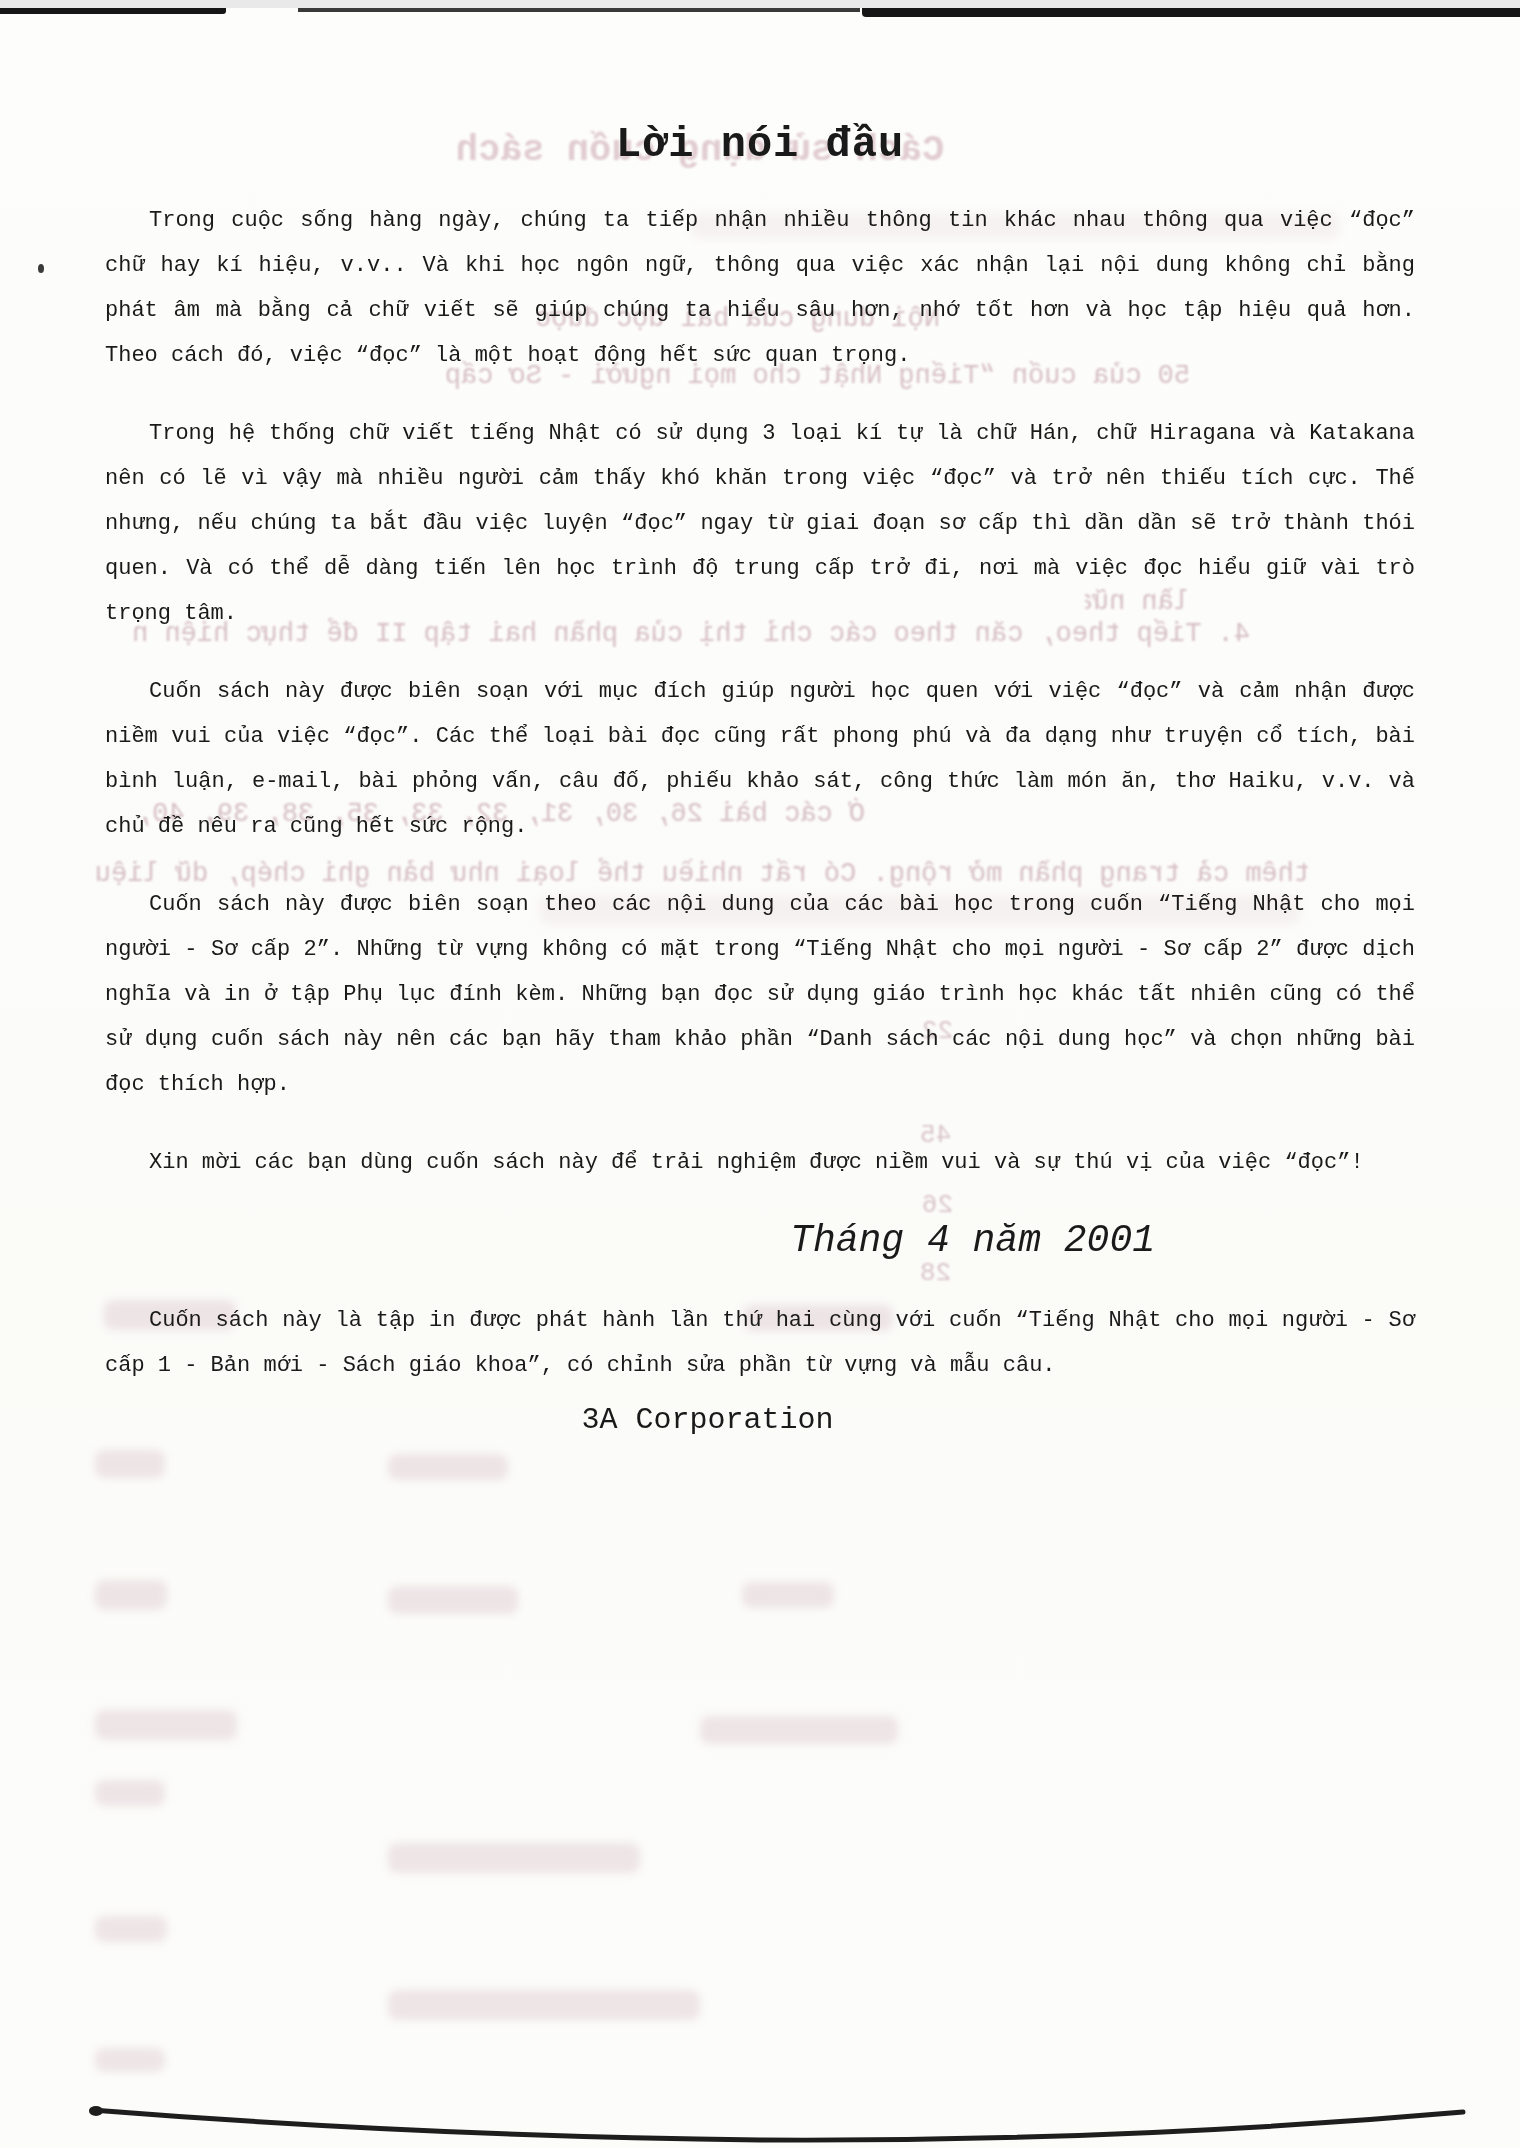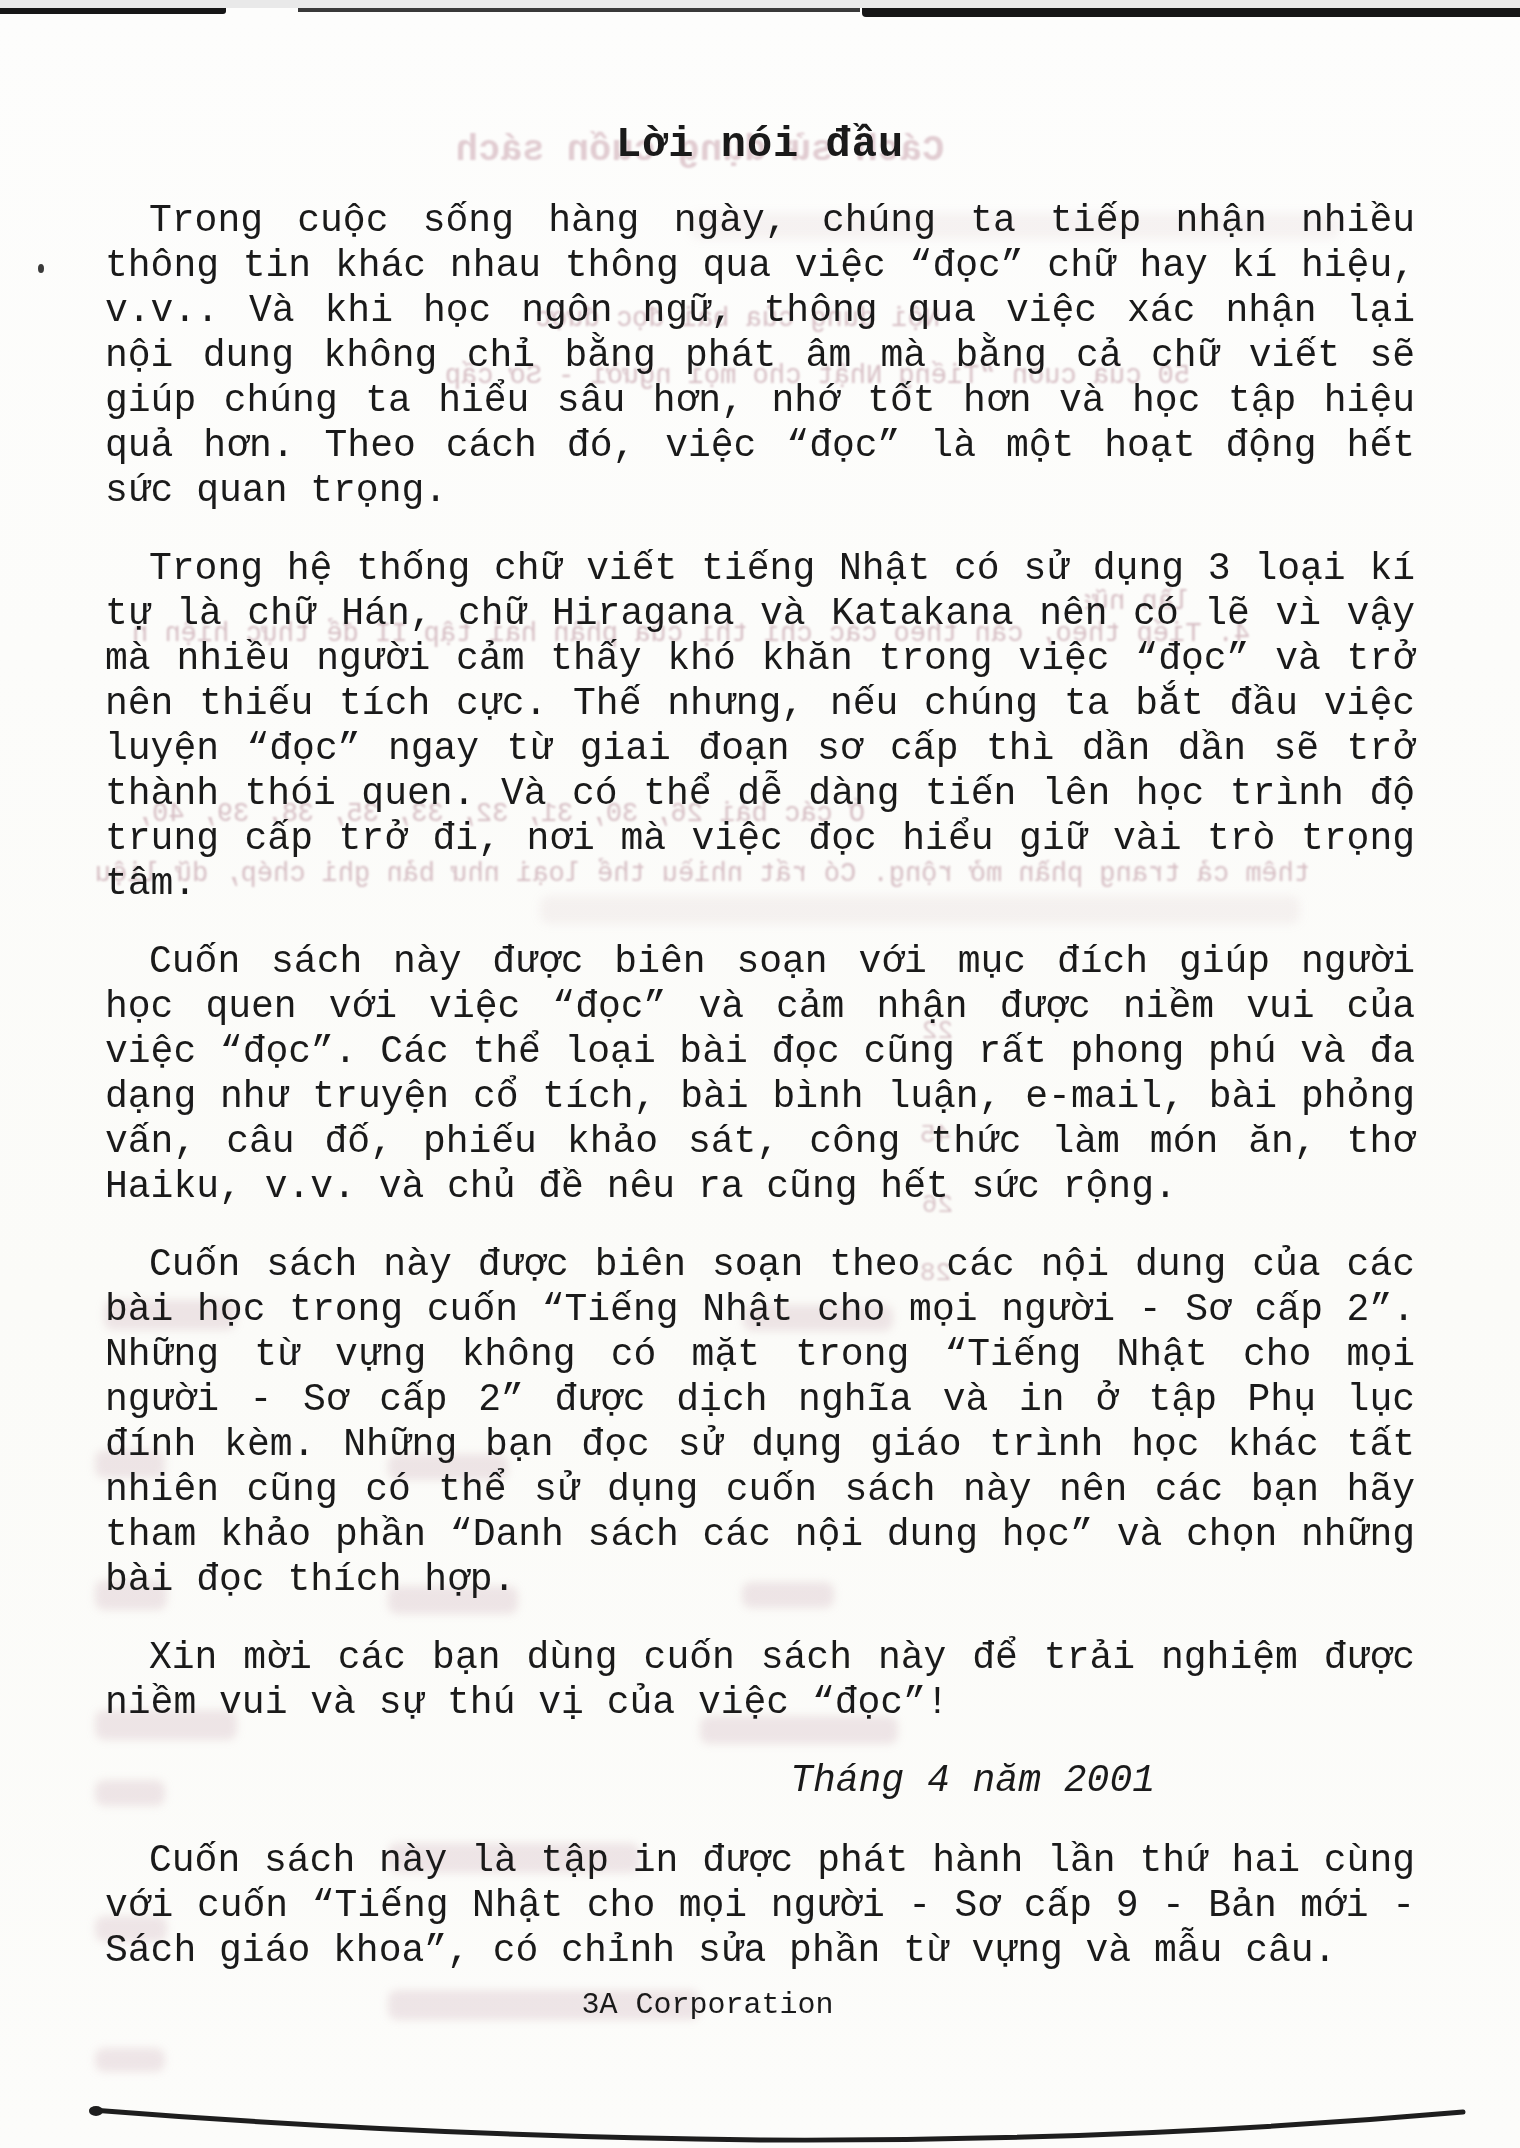--- a/index.html
+++ b/index.html
@@ -46,21 +46,21 @@
 
   
   .content{position:absolute;left:105px;right:105px;top:0;z-index:1;}
   h1.title{
     margin:112px 0 0 0;
     font-size:42px;line-height:50px;
     font-weight:bold;text-align:center;letter-spacing:1px;
   }
   p.par{
     margin:0 0 33px 0;
-    font-size:38px;line-height:45px;
+    font-size:22px;line-height:45px;
     text-align:justify;text-indent:44px;
   }
   p.par.first{margin-top:28px;}
   .date-block{margin-top:5px;text-align:right;padding-right:260px;}
   .date-line{margin:0;font-size:38px;line-height:45px;font-style:italic;}
   .author-line{margin:0;font-size:30px;line-height:45px;}
   p.par.closing{margin-top:35px;margin-bottom:0;}
   .signature-line{
     margin:10px 0 0 0;font-size:30px;line-height:45px;
     text-align:center;padding-right:105px;
@@ -114,21 +114,21 @@
     <p class="par first">Trong cuộc sống hàng ngày, chúng ta tiếp nhận nhiều thông tin khác nhau thông qua việc “đọc” chữ hay kí hiệu, v.v.. Và khi học ngôn ngữ, thông qua việc xác nhận lại nội dung không chỉ bằng phát âm mà bằng cả chữ viết sẽ giúp chúng ta hiểu sâu hơn, nhớ tốt hơn và học tập hiệu quả hơn. Theo cách đó, việc “đọc” là một hoạt động hết sức quan trọng.</p>
     <p class="par">Trong hệ thống chữ viết tiếng Nhật có sử dụng 3 loại kí tự là chữ Hán, chữ Hiragana và Katakana nên có lẽ vì vậy mà nhiều người cảm thấy khó khăn trong việc “đọc” và trở nên thiếu tích cực. Thế nhưng, nếu chúng ta bắt đầu việc luyện “đọc” ngay từ giai đoạn sơ cấp thì dần dần sẽ trở thành thói quen. Và có thể dễ dàng tiến lên học trình độ trung cấp trở đi, nơi mà việc đọc hiểu giữ vài trò trọng tâm.</p>
     <p class="par">Cuốn sách này được biên soạn với mục đích giúp người học quen với việc “đọc” và cảm nhận được niềm vui của việc “đọc”. Các thể loại bài đọc cũng rất phong phú và đa dạng như truyện cổ tích, bài bình luận, e-mail, bài phỏng vấn, câu đố, phiếu khảo sát, công thức làm món ăn, thơ Haiku, v.v. và chủ đề nêu ra cũng hết sức rộng.</p>
     <p class="par">Cuốn sách này được biên soạn theo các nội dung của các bài học trong cuốn “Tiếng Nhật cho mọi người - Sơ cấp 2”. Những từ vựng không có mặt trong “Tiếng Nhật cho mọi người - Sơ cấp 2” được dịch nghĩa và in ở tập Phụ lục đính kèm. Những bạn đọc sử dụng giáo trình học khác tất nhiên cũng có thể sử dụng cuốn sách này nên các bạn hãy tham khảo phần “Danh sách các nội dung học” và chọn những bài đọc thích hợp.</p>
     <p class="par">Xin mời các bạn dùng cuốn sách này để trải nghiệm được niềm vui và sự thú vị của việc “đọc”!</p>
 
     <div class="date-block">
       <p class="date-line">Tháng 4 năm 2001</p>
     </div>
 
-    <p class="par closing">Cuốn sách này là tập in được phát hành lần thứ hai cùng với cuốn “Tiếng Nhật cho mọi người - Sơ cấp 9 - Bản mới - Sách giáo khoa”, có chỉnh sửa phần từ vựng và mẫu câu.</p>
+    <p class="par closing">Cuốn sách này là tập in được phát hành lần thứ hai cùng với cuốn “Tiếng Nhật cho mọi người - Sơ cấp 1 - Bản mới - Sách giáo khoa”, có chỉnh sửa phần từ vựng và mẫu câu.</p>
     <p class="signature-line">3A Corporation</p>
   </div>
 
   <svg class="bottom-curve" viewBox="0 0 1520 66">
     <path d="M 92 20 Q 420 46 760 50 Q 1120 52 1463 22" fill="none" stroke="#1e1e1e" stroke-width="5" stroke-linecap="round"></path>
     <ellipse cx="96" cy="21" rx="7" ry="5" fill="#1e1e1e"></ellipse>
   </svg>
 
 </div>
 

